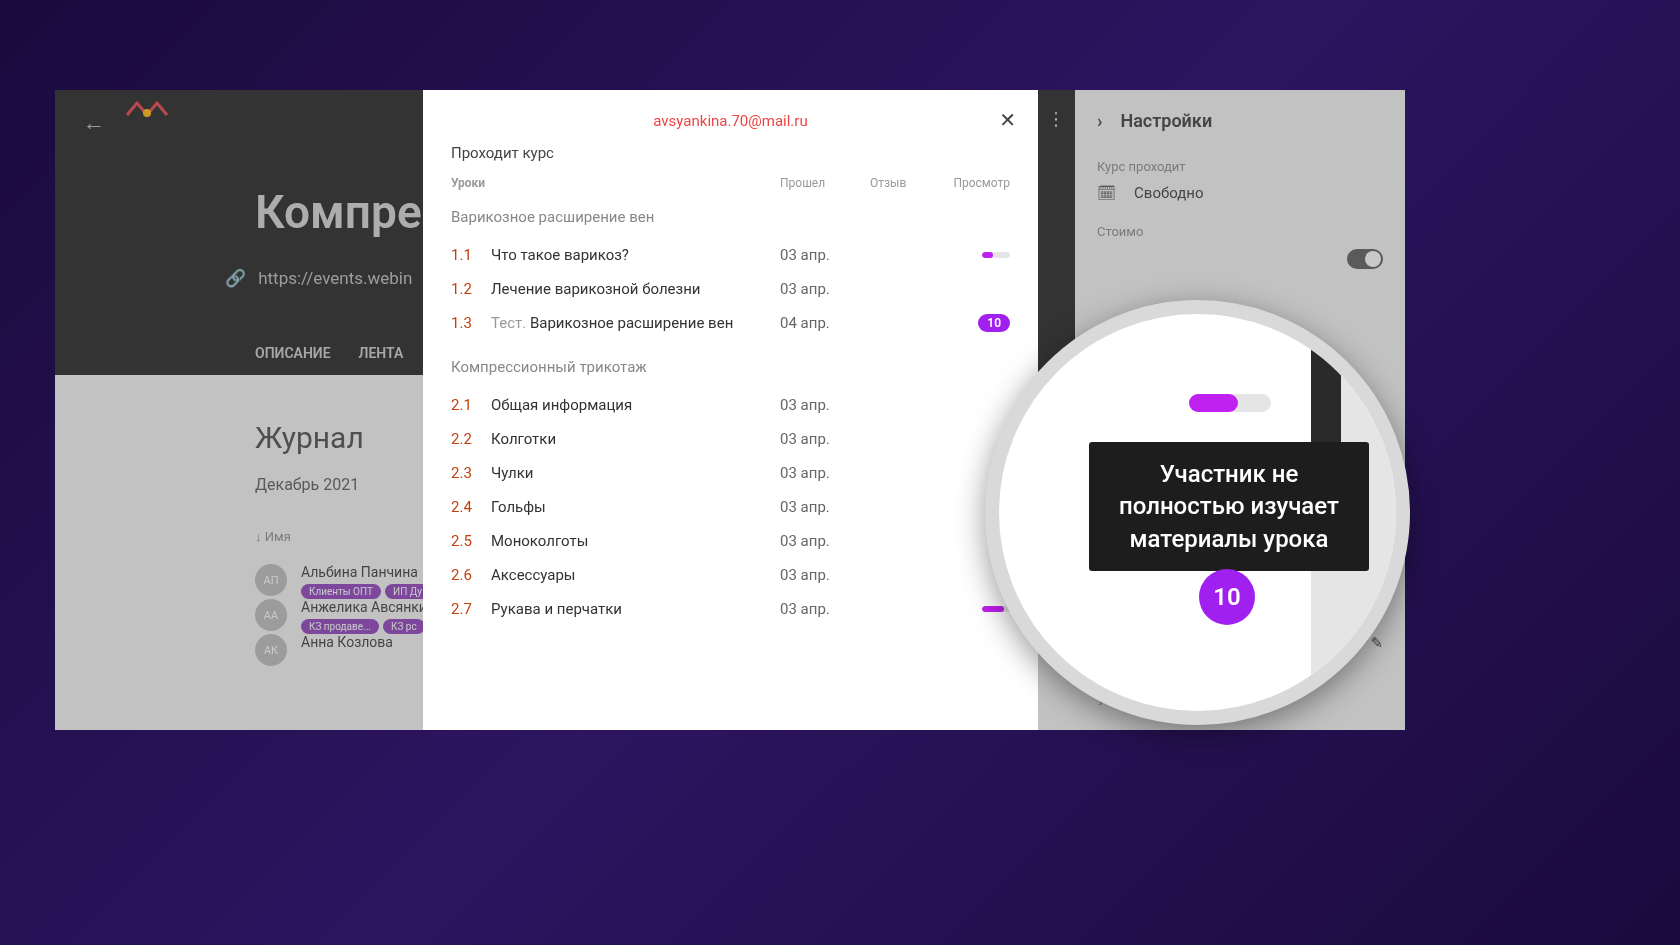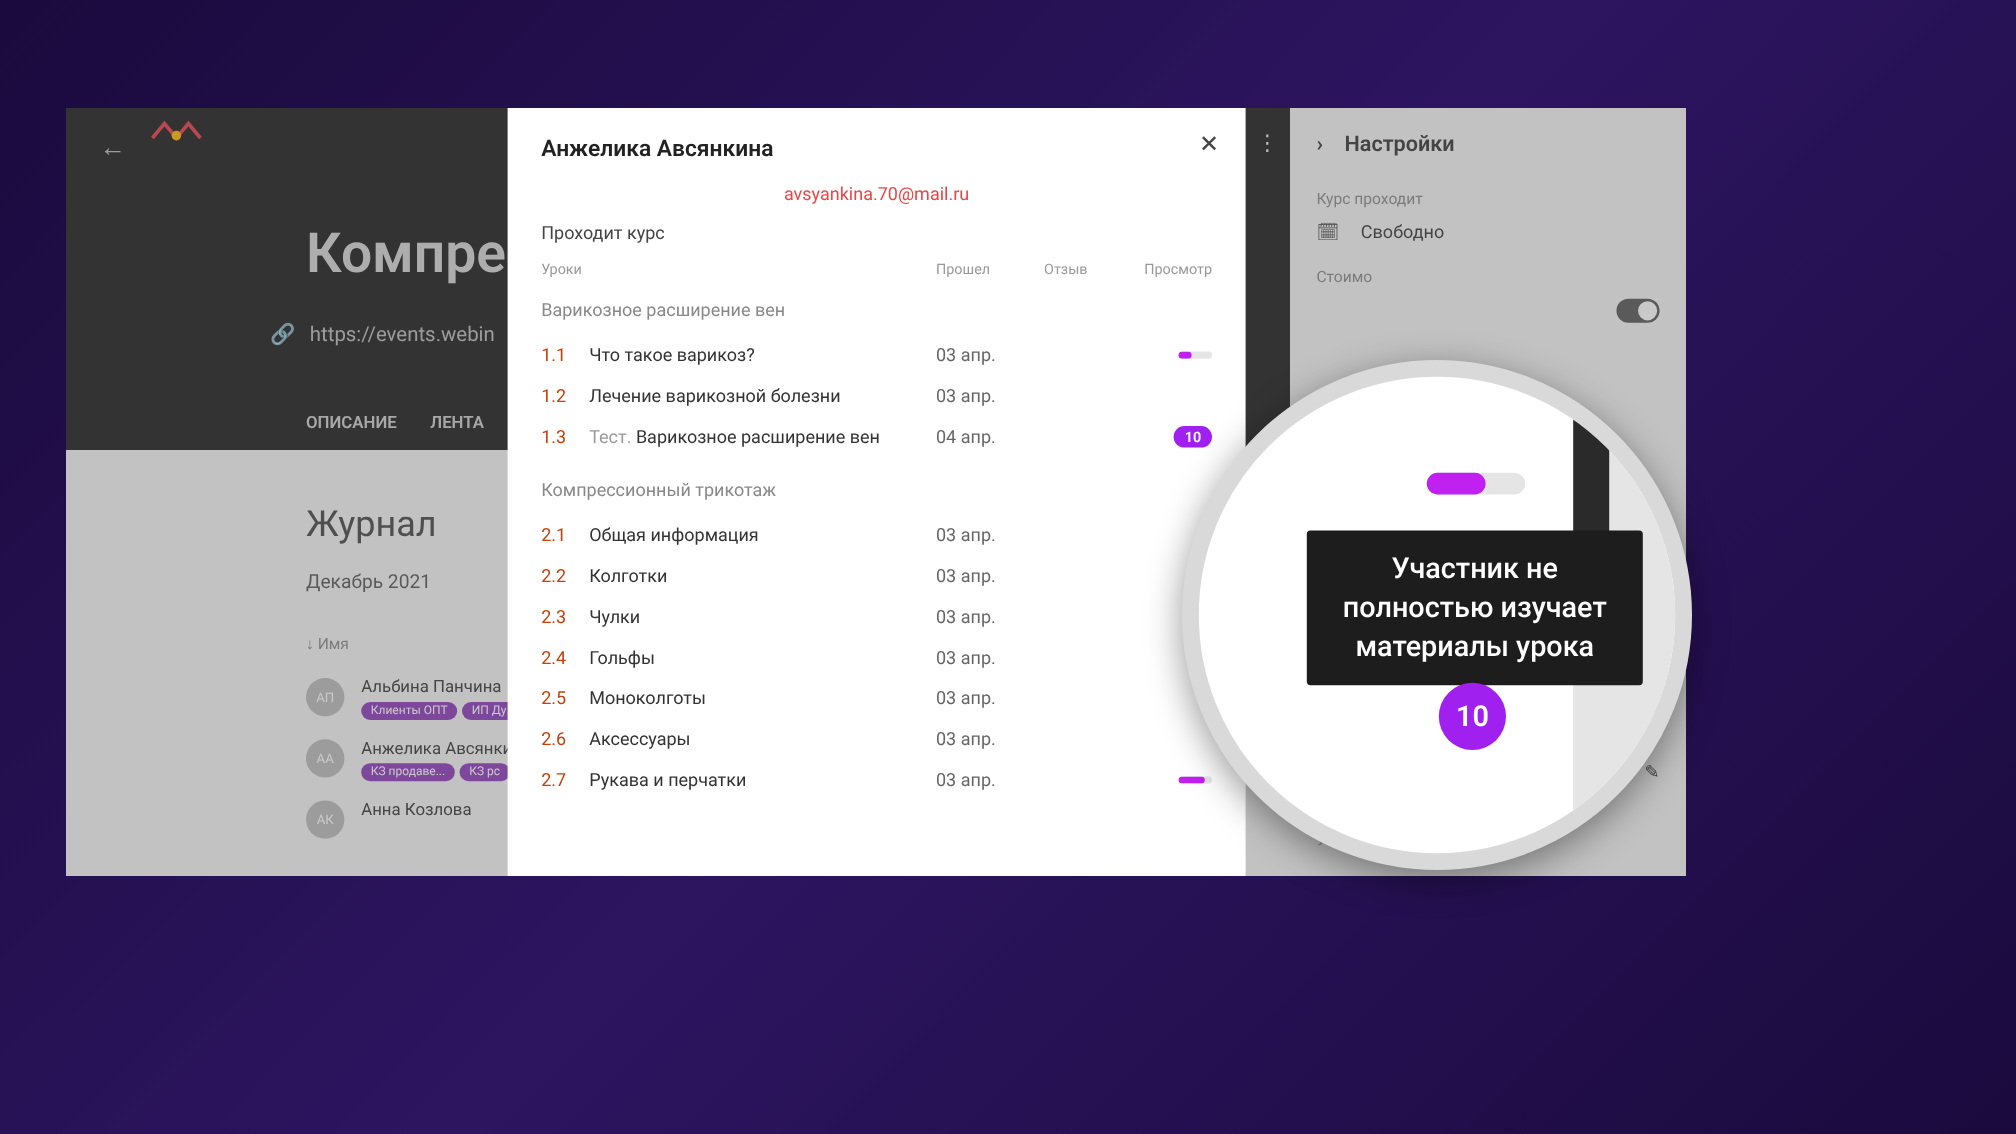--- a/index.html
+++ b/index.html
@@ -13,37 +13,37 @@
   .logo { position: absolute; left: 62px; top: 5px; width: 60px; height: 35px; }
   .bg-title { position: absolute; left: 200px; top: 95px; color: #d5d5d5; font-size: 46px; font-weight: 600; }
   .bg-link-row { position: absolute; left: 170px; top: 178px; color: #bbb; font-size: 17px; display: flex; align-items: center; gap: 12px; }
   .bg-tabs { position: absolute; left: 200px; top: 255px; display: flex; gap: 28px; color: #ccc; font-size: 14px; font-weight: 600; }
 
   
   .journal-area { position: absolute; left: 200px; top: 330px; color: #444; }
   .journal-title { font-size: 30px; font-weight: 400; margin-bottom: 20px; }
   .journal-date { font-size: 16px; color: #555; margin-bottom: 35px; }
   .journal-name-col { font-size: 13px; color: #888; margin-bottom: 20px; }
-  .journal-row { display: flex; align-items: flex-start; gap: 14px; margin-bottom: 16px; }
+  .journal-row { display: flex; align-items: flex-start; gap: 14px; }
   .avatar { width: 32px; height: 32px; border-radius: 50%; background: #bbb; color: #fff; font-size: 11px; display: flex; align-items: center; justify-content: center; }
   .journal-row .info .name { font-size: 14px; color: #333; margin-bottom: 4px; }
   .journal-row .info .tags { display: flex; gap: 4px; }
   .tag { background: #8a3ab9; color: #fff; font-size: 10px; padding: 2px 8px; border-radius: 10px; white-space: nowrap; }
 
   
   .dimmer { position: absolute; left: 0; top: 0; width: 100%; height: 100%; background: rgba(100,100,100,0.35); }
 
   
   .modal { position: absolute; left: 368px; top: 0; width: 615px; height: 640px; background: #fff; padding: 22px 28px; z-index: 20; }
   .modal-title { font-size: 19px; font-weight: 600; color: #222; margin-bottom: 18px; }
   .modal-close { position: absolute; right: 22px; top: 18px; font-size: 20px; color: #444; cursor: pointer; }
   .modal-email { font-size: 15px; color: #ef4444; margin-bottom: 14px; text-align: center; }
   .modal-sub { font-size: 15px; color: #444; margin-bottom: 14px; }
   .lesson-header { display: flex; font-size: 12px; color: #999; margin-bottom: 18px; }
-  .lesson-header .col-lessons { flex: 1; }
+  .lesson-header .col-lessons { flex: 1; font-weight: bold; }
   .lesson-header .col-passed { width: 90px; }
   .lesson-header .col-review { width: 70px; }
   .lesson-header .col-view { width: 70px; text-align: right; }
 
   .section-title { font-size: 15px; color: #888; margin-top: 18px; margin-bottom: 12px; }
   .lesson-row { display: flex; align-items: center; font-size: 15px; color: #333; padding: 8px 0; }
   .lesson-row .num { width: 40px; color: #c2410c; }
   .lesson-row .title-cell { flex: 1; }
   .lesson-row .title-cell .prefix { color: #999; }
   .lesson-row .date { width: 90px; color: #666; }
@@ -164,21 +164,20 @@
         <span class="stag">ООО ОРТА</span>
         <span class="more-tags">И еще 18</span>
       </div>
       <div class="settings-cond">Условия прохождения</div>
     </div>
   </div>
 
   <div class="dimmer"></div>
 
   <div class="modal">
-    <div class="modal-title">Анжелика Авсянкина</div>
     <div class="modal-close">✕</div>
     <div class="modal-email">avsyankina.70@mail.ru</div>
     <div class="modal-sub">Проходит курс</div>
     <div class="lesson-header">
       <div class="col-lessons">Уроки</div>
       <div class="col-passed">Прошел</div>
       <div class="col-review">Отзыв</div>
       <div class="col-view">Просмотр</div>
     </div>
     <div id="lesson-sections">

